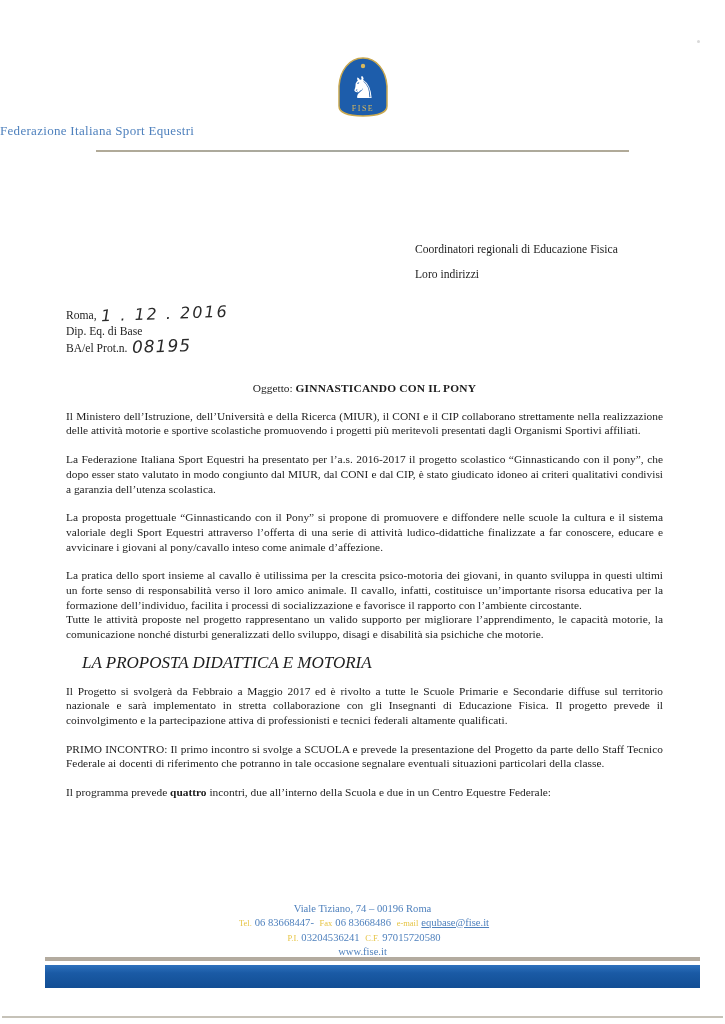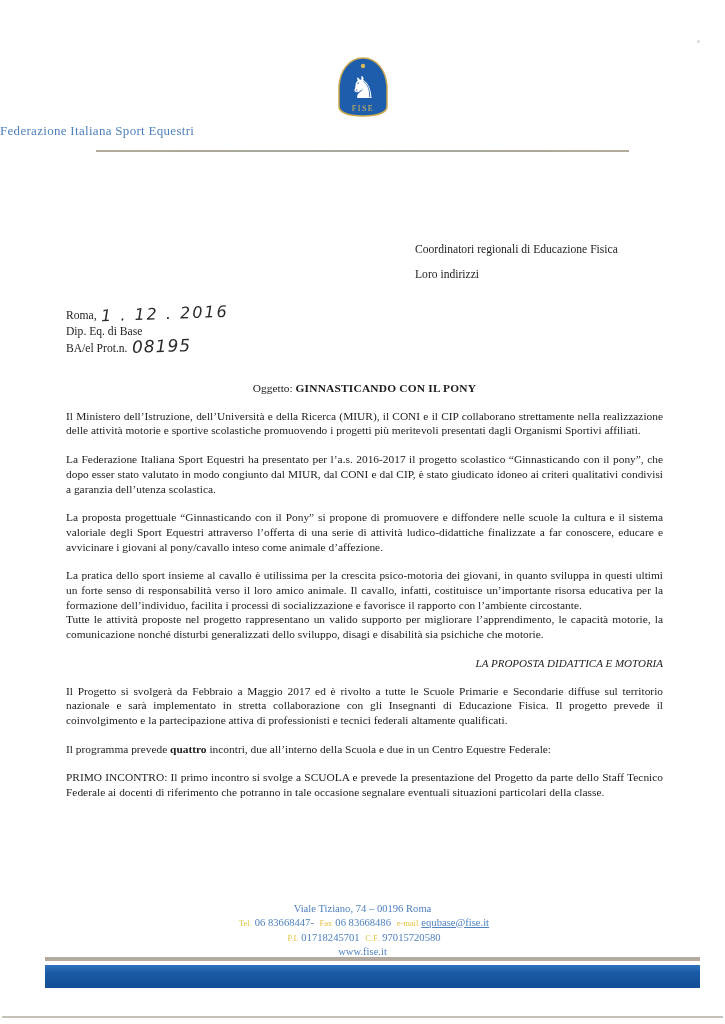--- a/index.html
+++ b/index.html
@@ -52,22 +52,22 @@
     font-size:11.4px; line-height:14.7px;
     text-align:justify;
   }
   .subject { margin:0 0 13px 0; text-align:center; }
   .subject b { letter-spacing:0.2px; }
   .body-col p { margin:0 0 14px 0; }
   .body-col p.joined { margin-bottom:0; }
   .section-heading {
     font-style:italic;
     margin:0 0 13px 16px;
-    text-align:right;
-    font-size:11px;
+    text-align:left;
+    font-size:17px;
   }
 
   
   .footer {
     position:absolute; left:0; right:0; top:902px;
     text-align:center;
     color:#4f81bd;
     font-size:10.6px; line-height:13.8px;
   }
   .footer .ylabel {
@@ -122,33 +122,33 @@
 
     <p>Il Ministero dell’Istruzione, dell’Università e della Ricerca (MIUR), il CONI e il CIP collaborano strettamente nella realizzazione delle attività motorie e sportive scolastiche promuovendo i progetti più meritevoli presentati dagli Organismi Sportivi affiliati.</p>
     <p>La Federazione Italiana Sport Equestri ha presentato per l’a.s. 2016-2017 il progetto scolastico “Ginnasticando con il pony”, che dopo esser stato valutato in modo congiunto dal MIUR, dal CONI e dal CIP, è stato giudicato idoneo ai criteri qualitativi condivisi a garanzia dell’utenza scolastica.</p>
     <p>La proposta progettuale “Ginnasticando con il Pony” si propone di promuovere e diffondere nelle scuole la cultura e il sistema valoriale degli Sport Equestri attraverso l’offerta di una serie di attività ludico-didattiche finalizzate a far conoscere, educare e avvicinare i giovani al pony/cavallo inteso come animale d’affezione.</p>
     <p class="joined">La pratica dello sport insieme al cavallo è utilissima per la crescita psico-motoria dei giovani, in quanto sviluppa in questi ultimi un forte senso di responsabilità verso il loro amico animale. Il cavallo, infatti, costituisce un’importante risorsa educativa per la formazione dell’individuo, facilita i processi di socializzazione e favorisce il rapporto con l’ambiente circostante.</p>
     <p>Tutte le attività proposte nel progetto rappresentano un valido supporto per migliorare l’apprendimento, le capacità motorie, la comunicazione nonché disturbi generalizzati dello sviluppo, disagi e disabilità sia psichiche che motorie.</p>
 
     <div class="section-heading">LA PROPOSTA DIDATTICA E MOTORIA</div>
 
     <p>Il Progetto si svolgerà da Febbraio a Maggio 2017 ed è rivolto a tutte le Scuole Primarie e Secondarie diffuse sul territorio nazionale e sarà implementato in stretta collaborazione con gli Insegnanti di Educazione Fisica. Il progetto prevede il coinvolgimento e la partecipazione attiva di professionisti e tecnici federali altamente qualificati.</p>
+    <p>PRIMO INCONTRO: Il primo incontro si svolge a SCUOLA e prevede la presentazione del Progetto da parte dello Staff Tecnico Federale ai docenti di riferimento che potranno in tale occasione segnalare eventuali situazioni particolari della classe.</p>
     <p><span>Il programma prevede </span><b>quattro</b><span> incontri, due all’interno della Scuola e due in un Centro Equestre Federale:</span></p>
-    <p>PRIMO INCONTRO: Il primo incontro si svolge a SCUOLA e prevede la presentazione del Progetto da parte dello Staff Tecnico Federale ai docenti di riferimento che potranno in tale occasione segnalare eventuali situazioni particolari della classe.</p>
   </div>
 
   <div class="footer">
     <div>Viale Tiziano, 74 – 00196 Roma</div>
     <div>
       <span class="ylabel">Tel.</span><span>06 83668447-</span>
       <span class="ylabel">Fax</span><span>06 83668486</span>
       <span class="ylabel">e-mail</span><span class="email">equbase@fise.it</span>
     </div>
     <div>
-      <span class="ylabel">P.I.</span><span>01718245701</span>
+      <span class="ylabel">P.I.</span><span>03204536241</span>
       <span class="ylabel">C.F.</span><span>97015720580</span>
     </div>
     <div>www.fise.it</div>
   </div>
 
   <div class="bar-gray"></div>
   <div class="bar-blue"></div>
   <div class="bottom-line"></div>
 
 </div>

